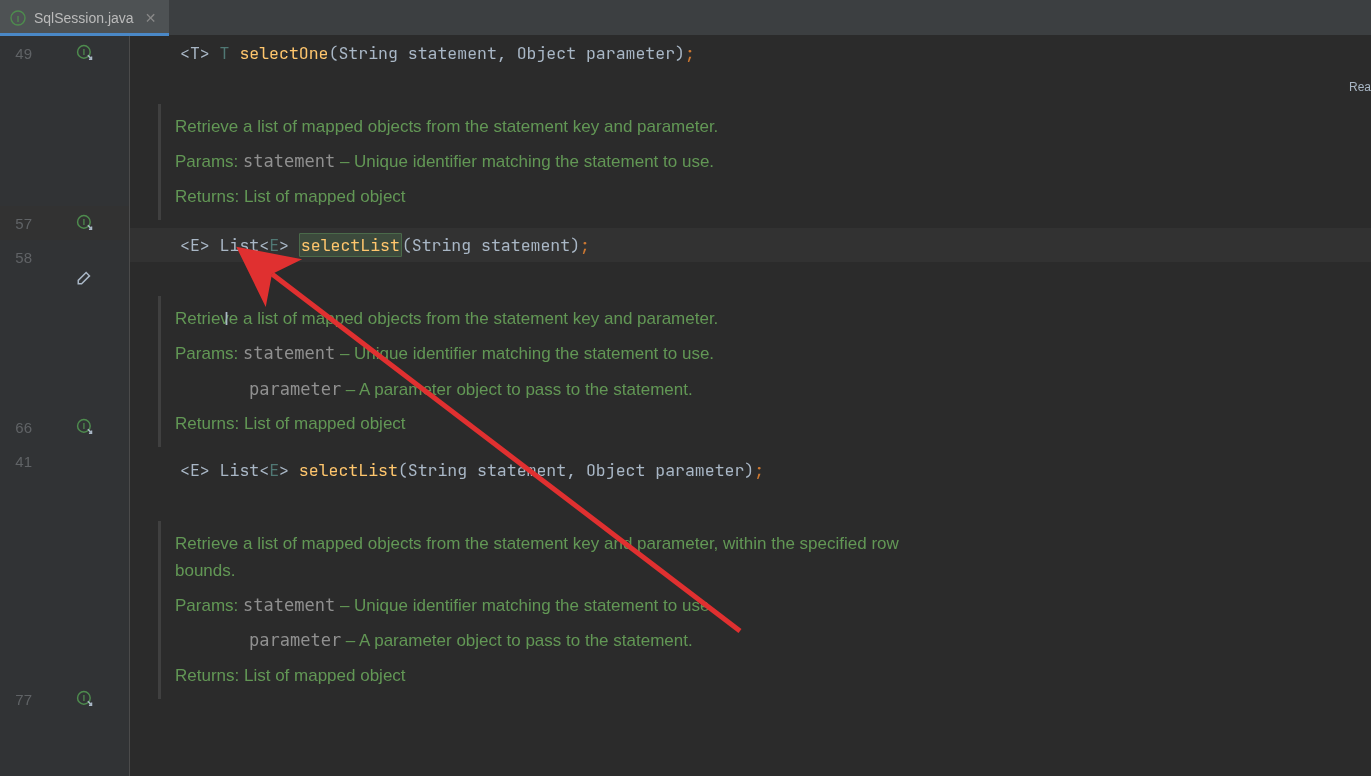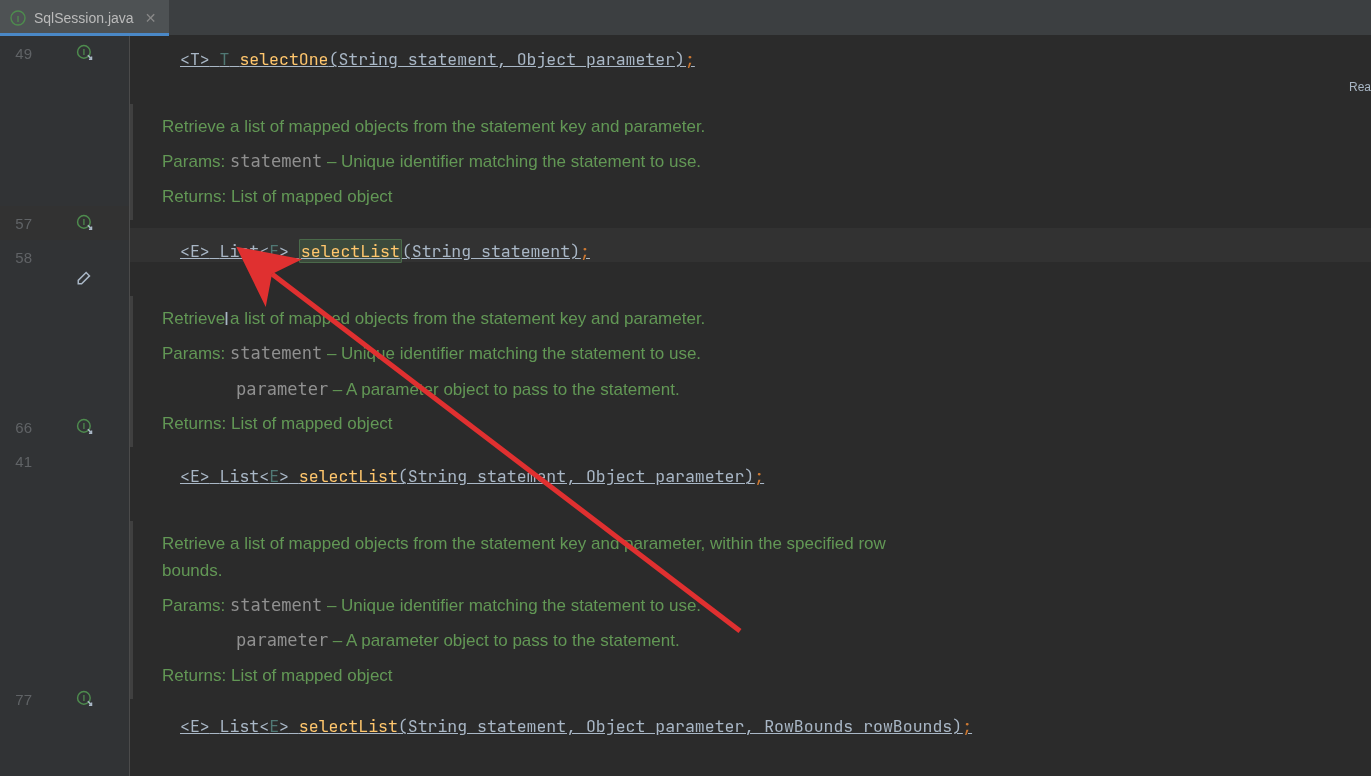--- a/index.html
+++ b/index.html
@@ -70,22 +70,21 @@
       flex-shrink: 0;
     }
     .code-area {
       flex: 1;
       background: #2b2b2b;
       position: relative;
     }
     .line {
       height: 34px;
       display: flex;
-      align-items: flex-end;
-      text-decoration: underline;
+      align-items: center;
     }
     .gutter-line {
       height: 34px;
       display: flex;
       align-items: center;
       padding-left: 2px;
       position: relative;
     }
     .lineno {
       color: #606366;
@@ -108,21 +107,22 @@
       padding-left: 50px;
     }
     .type { color: #a9b7c6; }
     .generic { color: #507874; }
     .method { color: #ffc66d; }
     .paren { color: #a9b7c6; }
     .semi { color: #cc7832; }
     
     .doc-block {
       border-left: 3px solid #404040;
-      padding: 6px 15px;
+      margin-left: 28px;
+      padding: 6px 0;
     }
     .doc-line {
       font-size: 17px;
       color: #629755;
       padding: 4px 0 4px 14px;
       line-height: 1.55;
     }
     .doc-param-name {
       color: #909090;
       font-family: 'Consolas', monospace;
@@ -289,23 +289,20 @@
     <div class="line"></div>
 
     <div class="doc-block">
       <div class="doc-line" style="max-width:740px;">Retrieve a list of mapped objects from the statement key and parameter, within the specified row bounds.</div>
       <div class="doc-line"><span class="doc-label">Params:</span> <span class="doc-param-name">statement</span><span> – Unique identifier matching the statement to use.</span></div>
       <div class="doc-line param-indent"><span class="doc-param-name">parameter</span><span> – A parameter object to pass to the statement.</span></div>
       <div class="doc-line"><span class="doc-label">Returns:</span><span> List of mapped object</span></div>
     </div>
     <div style="height:4px"></div>
 
-    <div class="line">
-        <span class="code-text"><span class="type">&lt;E&gt;</span> <span class="type">List</span><span class="type">&lt;</span><span class="generic">E</span><span class="type">&gt;</span> <span class="method">selectList</span><span class="paren">(String statement, Object parameter, RowBounds rowBounds)</span><span class="semi">;</span></span>
-      </div>
   </div>
 
   <span class="cursor">I</span>
 
   <svg class="arrow-svg" width="1371" height="776">
     <defs>
       <marker id="ah" markerWidth="14" markerHeight="14" refX="3" refY="6" orient="auto">
         <path d="M0,0 L12,6 L0,12 L3,6 Z" fill="#e03030"></path>
       </marker>
     </defs>

